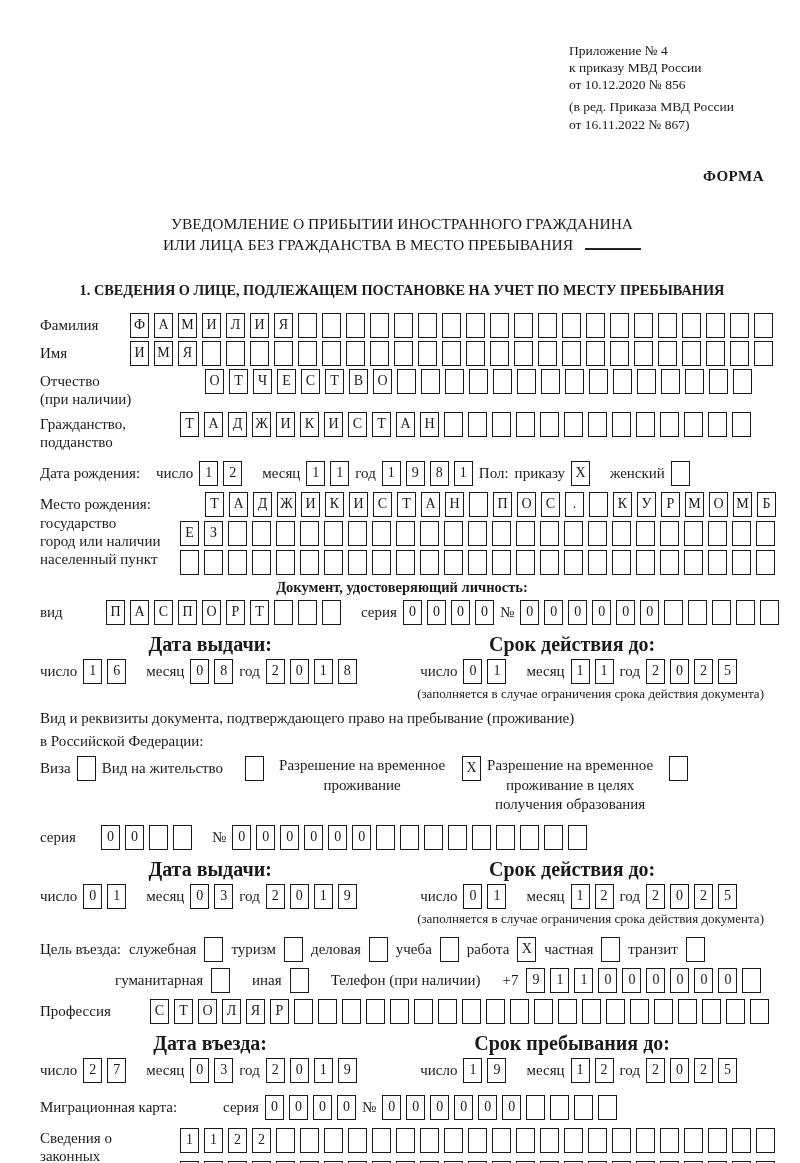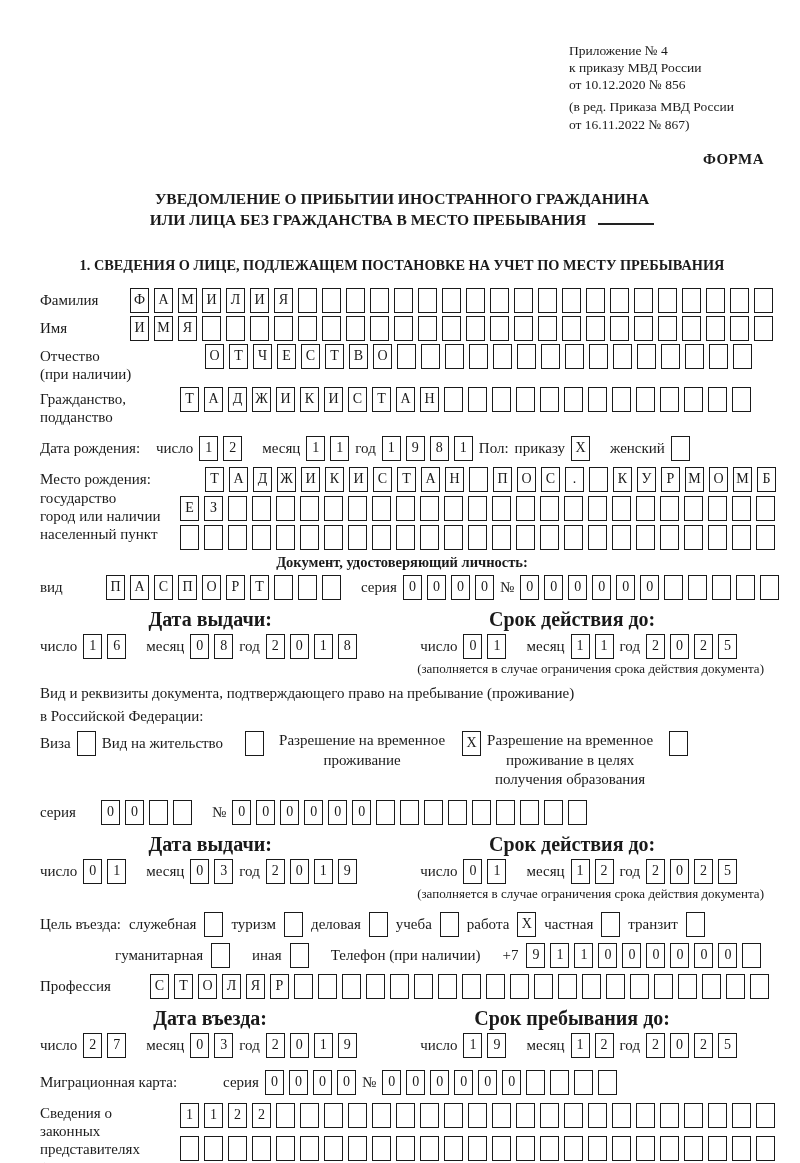--- a/index.html
+++ b/index.html
@@ -5,22 +5,22 @@
   * { box-sizing: border-box; }
   html,body { margin:0; padding:0; background:#fff; }
   .page {
     width:800px; height:1163px; background:#fff; color:#1a1a1a;
     font-family:"Liberation Serif","DejaVu Serif",serif;
     padding:42px 36px 0 40px; overflow:hidden; position:relative;
   }
   .hdr { display:flex; justify-content:flex-end; }
   .hdr-block { width:195px; font-size:13.5px; line-height:1.27; }
   .hdr-sub { margin-top:5px; }
-  .forma { text-align:right; font-weight:bold; font-size:15px; margin-top:18px; letter-spacing:.5px; }
-  .title { text-align:center; font-weight:bold; font-size:15.5px; line-height:1.4; margin-top:20px; }
+  .forma { text-align:right; font-weight:bold; font-size:15px; margin-top:35px; letter-spacing:.5px; }
+  .title { text-align:center; font-weight:normal; font-size:15.5px; line-height:1.4; margin-top:28px; }
   .blank-line { display:inline-block; width:56px; border-bottom:2px solid #222; height:14px; margin-left:12px; }
   .sec { text-align:center; font-weight:bold; font-size:14.3px; margin-top:26px; }
 
   .frow { display:flex; align-items:flex-start; margin-top:3px; }
   .lbl { font-size:15px; line-height:1.22; padding-top:3px; flex:none; }
   .w90 {width:90px;} .w110 {width:110px;} .w140 {width:140px;} .w165 {width:165px;}
   .cells { display:flex; gap:5px; flex:none; }
   .cell {
     width:19px; height:25px; border:1.5px solid #1a1a1a; flex:none;
     font-size:14px; line-height:21px; text-align:center; background:#fff;

